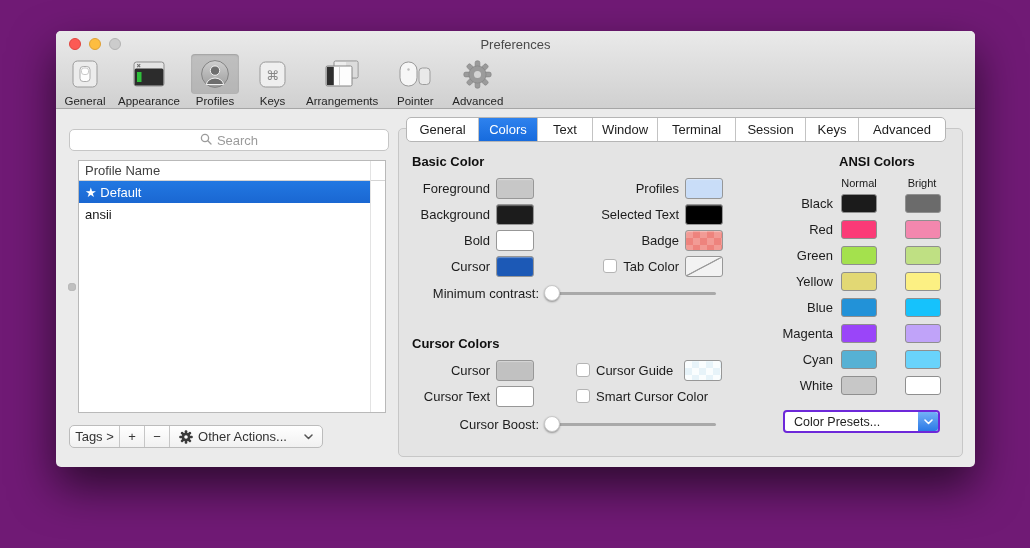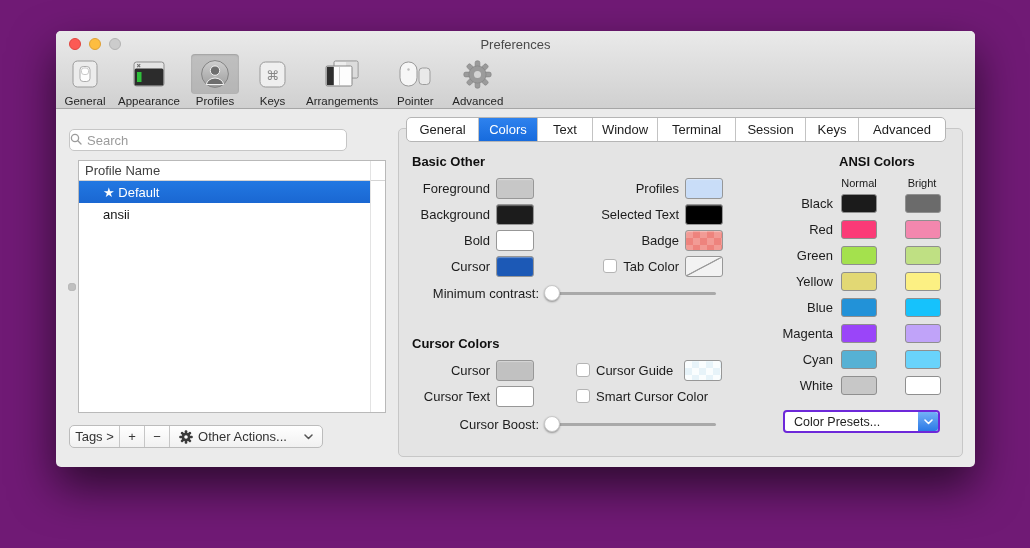--- a/index.html
+++ b/index.html
@@ -15,31 +15,31 @@
   .light.red{background:#fc5a54;border:1px solid #e0453f;}
   .light.yellow{background:#fdbd40;border:1px solid #dfa035;}
   .light.gray{background:#cccccc;border:1px solid #b3b3b3;}
   .win-title{position:absolute;top:6px;left:0;right:0;text-align:center;font-size:13px;color:#4a4a4a;}
   .toolbar{position:absolute;left:4px;top:23px;display:flex;align-items:flex-start;gap:5px;}
   .tb-item{display:flex;flex-direction:column;align-items:center;padding:0 3px;}
   .tb-iconbox{height:38px;display:flex;align-items:center;justify-content:center;padding:1px 9px;border-radius:4px;}
   .tb-item.selected .tb-iconbox{background:rgba(0,0,0,.15);box-shadow:inset 0 1px 2px rgba(0,0,0,.18);}
   .tb-label{font-size:11.5px;color:#262626;margin-top:1px;}
   
-  .search{position:absolute;left:13px;top:98px;width:278px;height:22px;box-sizing:border-box;background:#fff;
-          border:1px solid #c6c6c6;border-radius:5px;display:flex;align-items:center;
+  .search{position:absolute;left:13px;top:98px;width:320px;height:22px;box-sizing:border-box;background:#fff;
+          border:1px solid #c6c6c6;border-radius:5px;display:flex;align-items:center;justify-content:center;
           gap:5px;color:#9b9b9b;font-size:13px;}
   .splitter-dot{position:absolute;left:12px;top:252px;width:8px;height:8px;border-radius:50%;
           background:#c0c0c0;box-shadow:inset 0 0 1px #8e8e8e;}
   .profile-table{position:absolute;left:22px;top:129px;width:308px;height:253px;box-sizing:border-box;
           background:#fff;border:1px solid #b9b9b9;}
   .pt-sep{position:absolute;top:0;bottom:0;right:14px;width:1px;background:#e3e3e3;}
   .pt-header{height:19px;border-bottom:1px solid #d4d4d4;display:flex;align-items:center;
           padding-left:6px;font-size:13px;color:#404040;}
-  .pt-row{height:22px;display:flex;align-items:center;padding-left:24px;font-size:13px;color:#151515;
+  .pt-row{height:22px;display:flex;align-items:center;padding-left:6px;font-size:13px;color:#151515;
           margin-right:14px;}
   .pt-row.selected{background:linear-gradient(#2278e2,#1a67d2);color:#fff;}
   .footer-seg{position:absolute;left:13px;top:394px;height:23px;display:flex;box-sizing:border-box;
           background:linear-gradient(#ffffff,#f1f1f1);border:1px solid #bcbcbc;border-radius:5px;
           font-size:13px;color:#333;overflow:hidden;}
   .seg{display:flex;align-items:center;justify-content:center;border-right:1px solid #c6c6c6;
           box-sizing:border-box;gap:5px;}
   .seg:last-child{border-right:none;}
   .seg .chev{margin-left:12px;display:flex;}
   
@@ -229,21 +229,21 @@
           <span class="chev">
             <svg width="9" height="6" viewBox="0 0 9 6">
               <polyline points="1,1 4.5,4.5 8,1" fill="none" stroke="#555" stroke-width="1.5" stroke-linecap="round" stroke-linejoin="round"></polyline>
             </svg>
           </span>
         </div>
       </div>
 
     <div class="tabbox">
 
-      <div class="section-title" style="left:13px;top:25px;">Basic Other</div>
+      <div class="section-title" style="left:13px;top:25px;">Basic Color</div>
       <div class="rows" id="basic-left" style="left:13px;top:46px;">
           <div class="crow">
             <span class="clabel" style="width: 78px; margin-right: 6px;">Foreground</span>
             <span class="well" style="background: rgb(199, 199, 199);"></span>
           </div>
           <div class="crow">
             <span class="clabel" style="width: 78px; margin-right: 6px;">Background</span>
             <span class="well" style="background: rgb(28, 28, 28);"></span>
           </div>
           <div class="crow">

